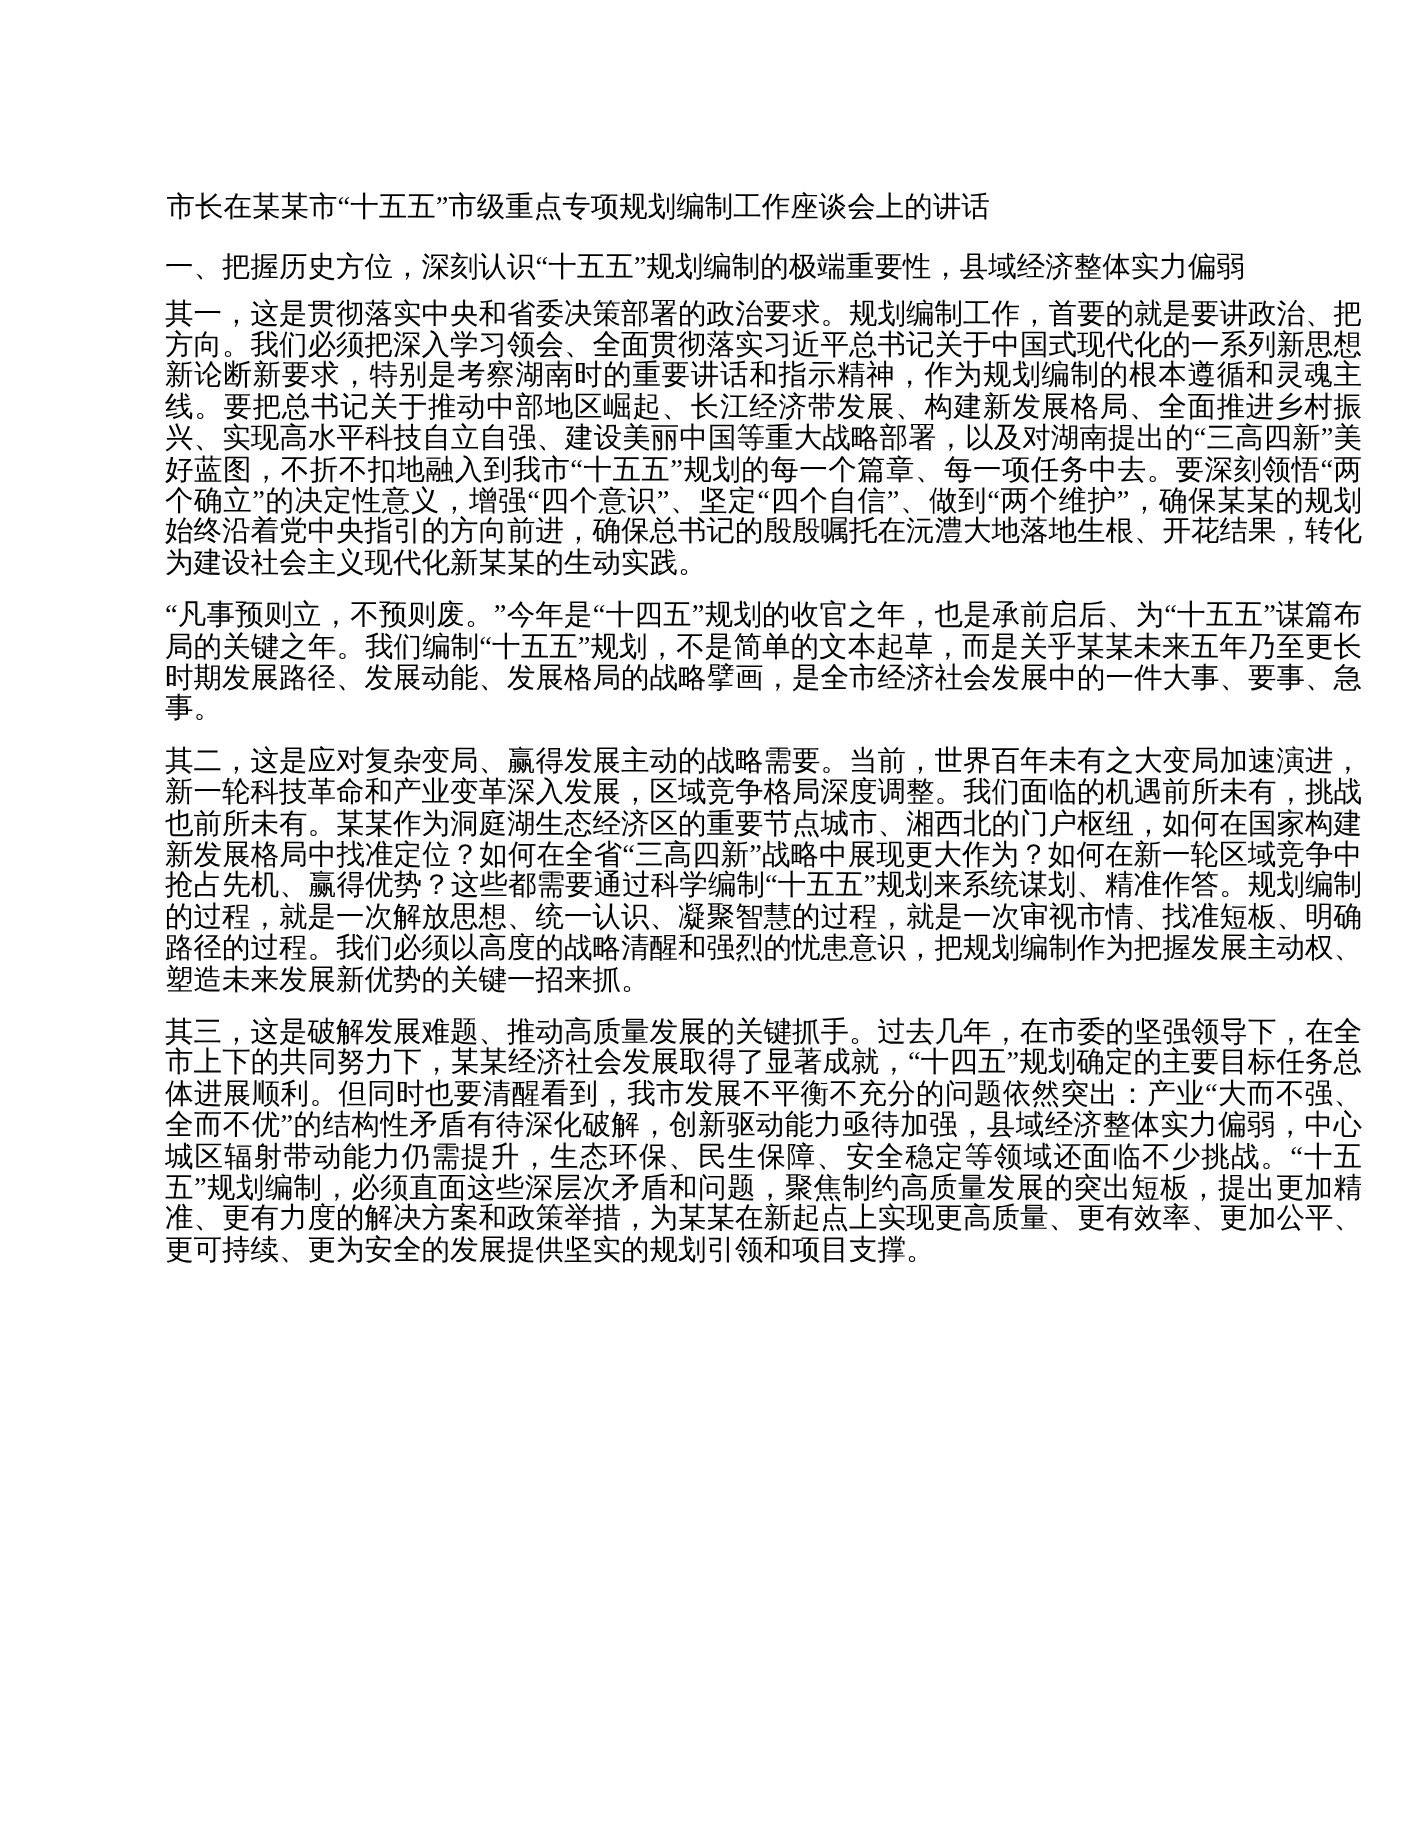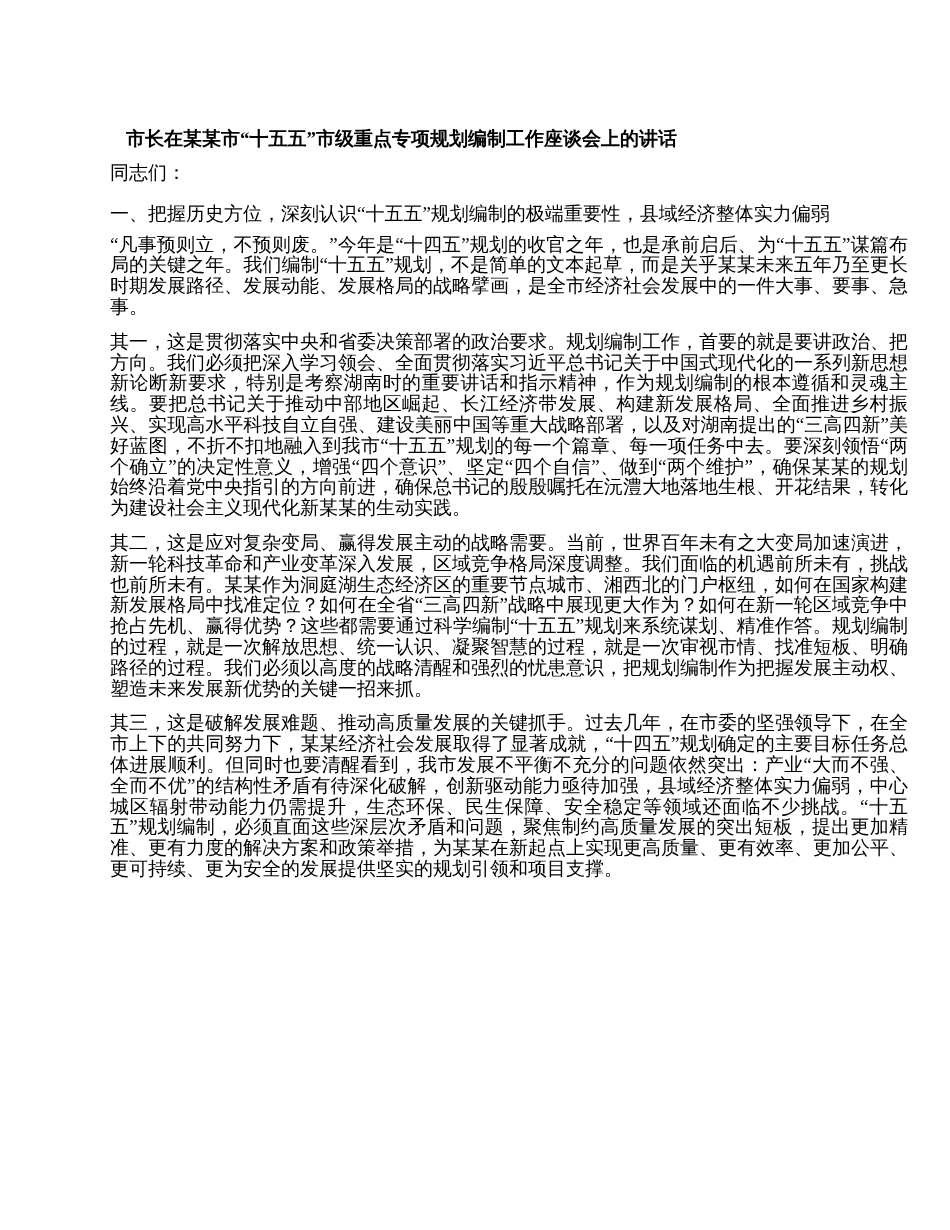--- a/index.html
+++ b/index.html
@@ -17,23 +17,23 @@
       color: #000000;
     }
     .content {
       position: absolute;
       top: 128px;
       left: 110px;
       width: 798px;
     }
     .doc-title {
       font-size: 19px;
-      font-weight: bold;
+      font-weight: normal;
       line-height: 21px;
-      margin: 0 0 14px 16px;
+      margin: 0 0 14px 1px;
       text-align: left;
     }
     .para {
       font-size: 19px;
       line-height: 20.8px;
       margin: 0 0 14px 0;
       text-align: justify;
       text-justify: inter-ideograph;
       word-break: break-all;
     }
@@ -50,26 +50,25 @@
       word-break: break-all;
     }
   </style>
 </head>
 <body>
 
 <div class="page">
   <div class="content">
     <h1 class="doc-title">市长在某某市“十五五”市级重点专项规划编制工作座谈会上的讲话</h1>
 
-    <p class="para salutation">同志们：</p>
 
 
     <h2 class="section-heading">一、把握历史方位，深刻认识“十五五”规划编制的极端重要性，县域经济整体实力偏弱</h2>
 
+    <p class="para">其一，这是贯彻落实中央和省委决策部署的政治要求。规划编制工作，首要的就是要讲政治、把方向。我们必须把深入学习领会、全面贯彻落实习近平总书记关于中国式现代化的一系列新思想新论断新要求，特别是考察湖南时的重要讲话和指示精神，作为规划编制的根本遵循和灵魂主线。要把总书记关于推动中部地区崛起、长江经济带发展、构建新发展格局、全面推进乡村振兴、实现高水平科技自立自强、建设美丽中国等重大战略部署，以及对湖南提出的“三高四新”美好蓝图，不折不扣地融入到我市“十五五”规划的每一个篇章、每一项任务中去。要深刻领悟“两个确立”的决定性意义，增强“四个意识”、坚定“四个自信”、做到“两个维护”，确保某某的规划始终沿着党中央指引的方向前进，确保总书记的殷殷嘱托在沅澧大地落地生根、开花结果，转化为建设社会主义现代化新某某的生动实践。</p>
+
     <p class="para">“凡事预则立，不预则废。”今年是“十四五”规划的收官之年，也是承前启后、为“十五五”谋篇布局的关键之年。我们编制“十五五”规划，不是简单的文本起草，而是关乎某某未来五年乃至更长时期发展路径、发展动能、发展格局的战略擘画，是全市经济社会发展中的一件大事、要事、急事。</p>
-
-    <p class="para">其一，这是贯彻落实中央和省委决策部署的政治要求。规划编制工作，首要的就是要讲政治、把方向。我们必须把深入学习领会、全面贯彻落实习近平总书记关于中国式现代化的一系列新思想新论断新要求，特别是考察湖南时的重要讲话和指示精神，作为规划编制的根本遵循和灵魂主线。要把总书记关于推动中部地区崛起、长江经济带发展、构建新发展格局、全面推进乡村振兴、实现高水平科技自立自强、建设美丽中国等重大战略部署，以及对湖南提出的“三高四新”美好蓝图，不折不扣地融入到我市“十五五”规划的每一个篇章、每一项任务中去。要深刻领悟“两个确立”的决定性意义，增强“四个意识”、坚定“四个自信”、做到“两个维护”，确保某某的规划始终沿着党中央指引的方向前进，确保总书记的殷殷嘱托在沅澧大地落地生根、开花结果，转化为建设社会主义现代化新某某的生动实践。</p>
 
     <p class="para">其二，这是应对复杂变局、赢得发展主动的战略需要。当前，世界百年未有之大变局加速演进，新一轮科技革命和产业变革深入发展，区域竞争格局深度调整。我们面临的机遇前所未有，挑战也前所未有。某某作为洞庭湖生态经济区的重要节点城市、湘西北的门户枢纽，如何在国家构建新发展格局中找准定位？如何在全省“三高四新”战略中展现更大作为？如何在新一轮区域竞争中抢占先机、赢得优势？这些都需要通过科学编制“十五五”规划来系统谋划、精准作答。规划编制的过程，就是一次解放思想、统一认识、凝聚智慧的过程，就是一次审视市情、找准短板、明确路径的过程。我们必须以高度的战略清醒和强烈的忧患意识，把规划编制作为把握发展主动权、塑造未来发展新优势的关键一招来抓。</p>
 
     <p class="para">其三，这是破解发展难题、推动高质量发展的关键抓手。过去几年，在市委的坚强领导下，在全市上下的共同努力下，某某经济社会发展取得了显著成就，“十四五”规划确定的主要目标任务总体进展顺利。但同时也要清醒看到，我市发展不平衡不充分的问题依然突出：产业“大而不强、全而不优”的结构性矛盾有待深化破解，创新驱动能力亟待加强，县域经济整体实力偏弱，中心城区辐射带动能力仍需提升，生态环保、民生保障、安全稳定等领域还面临不少挑战。“十五五”规划编制，必须直面这些深层次矛盾和问题，聚焦制约高质量发展的突出短板，提出更加精准、更有力度的解决方案和政策举措，为某某在新起点上实现更高质量、更有效率、更加公平、更可持续、更为安全的发展提供坚实的规划引领和项目支撑。</p>
   </div>
 </div>
 
 </body></html>

